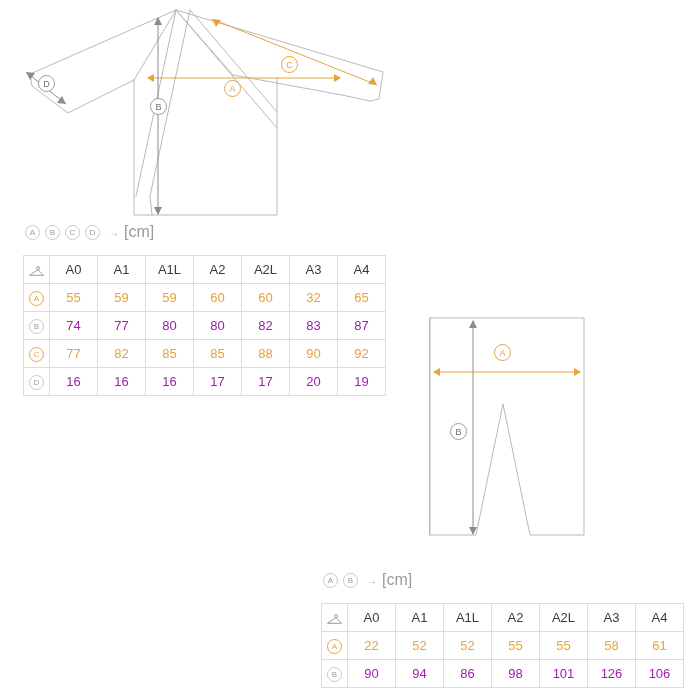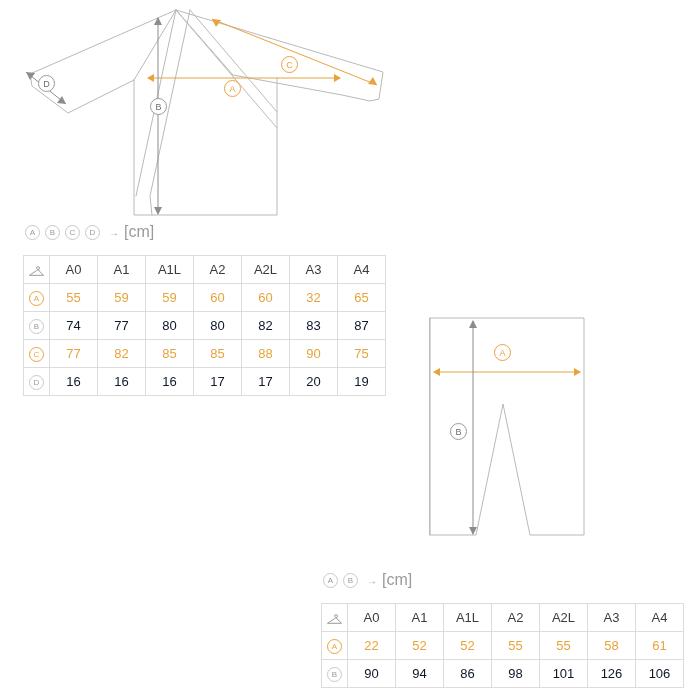--- a/index.html
+++ b/index.html
@@ -83,21 +83,21 @@
   table.size-table .corner {
     width: 26px;
   }
   table.size-table .rowhead {
     width: 26px;
   }
   table.size-table td.val {
     width: 48px;
     text-align: center;
   }
-  .t-gray { color: #0f172a; }
+  .t-gray { color: #a21caf; }
   .t-amber { color: #e8a33d; }
 
   .cellbubble {
     width: 15px;
     height: 15px;
     border-radius: 50%;
     border: 1px solid #c9c9c9;
     display: inline-flex;
     align-items: center;
     justify-content: center;
@@ -260,21 +260,21 @@
       <tr>
         <td class="rowhead">
           <span class="cellbubble amber">C</span>
         </td>
         <td class="val t-amber">77</td>
         <td class="val t-amber">82</td>
         <td class="val t-amber">85</td>
         <td class="val t-amber">85</td>
         <td class="val t-amber">88</td>
         <td class="val t-amber">90</td>
-        <td class="val t-amber">75</td>
+        <td class="val t-amber">92</td>
       </tr>
       <tr>
         <td class="rowhead">
           <span class="cellbubble">D</span>
         </td>
         <td class="val t-gray">16</td>
         <td class="val t-gray">16</td>
         <td class="val t-gray">16</td>
         <td class="val t-gray">17</td>
         <td class="val t-gray">17</td>

